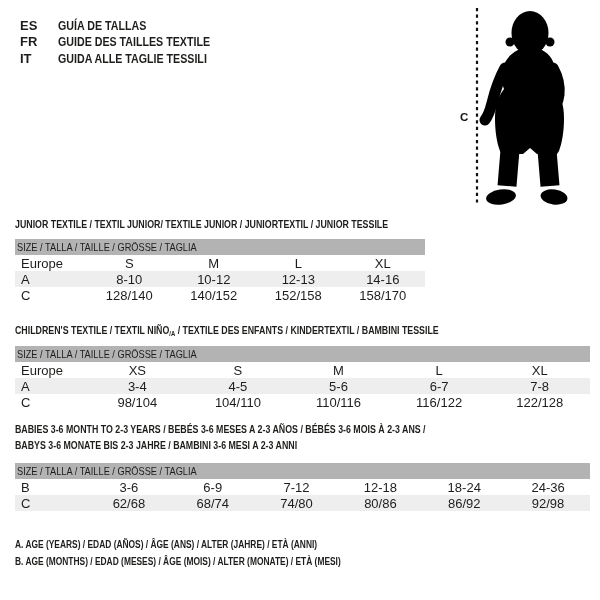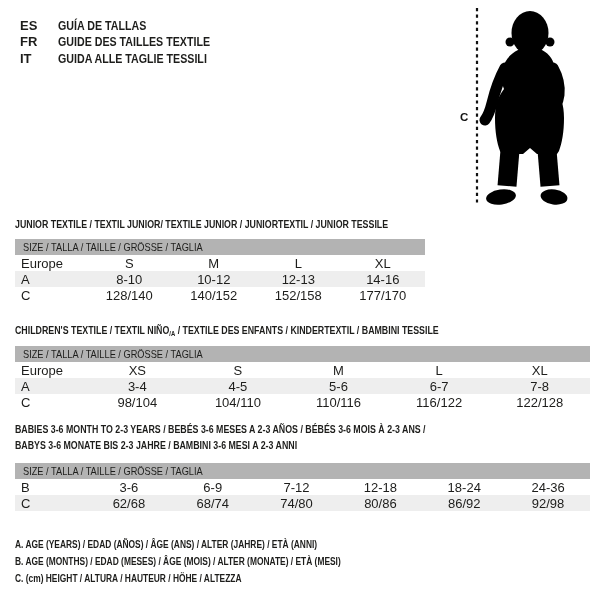--- a/index.html
+++ b/index.html
@@ -25,21 +25,21 @@
   .title-1 { top:216px; }
   .title-2 { top:322px; }
   .title-3 { top:421px; }
   .tbl-title sub { font-size:7px; vertical-align:-2px; }
 
   
   .size-table { position:absolute; left:15px; }
   .st-1 { top:239px; width:410px; }
   .st-2 { top:346px; width:575px; }
   .st-3 { top:463px; width:575px; }
-  .bar { height:16px; background:#b3b3b3; display:flex; align-items:center; padding-left:8px; box-sizing:border-box; font-size:11px; }
+  .bar { height:16px; background:#b3b3b3; display:flex; align-items:center; padding-left:2px; box-sizing:border-box; font-size:11px; }
   .trow { height:16px; display:grid; align-items:center; font-size:13px; }
   .cols4 { grid-template-columns:72px repeat(4,1fr); }
   .cols5 { grid-template-columns:72px repeat(5,1fr); }
   .cols6 { grid-template-columns:72px repeat(6,1fr); }
   .tlabel { padding-left:6px; }
   .tcell  { text-align:center; }
   .shade  { background:#eeeeee; }
 
   
   .footnotes { position:absolute; left:15px; top:536px; }
@@ -109,21 +109,21 @@
     <span class="tcell">8-10</span>
     <span class="tcell">10-12</span>
     <span class="tcell">12-13</span>
     <span class="tcell">14-16</span>
   </div>
   <div class="trow cols4">
     <span class="tlabel">C</span>
     <span class="tcell">128/140</span>
     <span class="tcell">140/152</span>
     <span class="tcell">152/158</span>
-    <span class="tcell">177/170</span>
+    <span class="tcell">158/170</span>
   </div>
 </div>
 
 <div class="tbl-title title-2">
   <span class="cond"><span>CHILDREN'S TEXTILE / TEXTIL NIÑO</span><sub>/A</sub><span> / TEXTILE DES ENFANTS / KINDERTEXTIL / BAMBINI TESSILE</span></span>
 </div>
 <div class="size-table st-2">
   <div class="bar">
     <span class="cond">SIZE / TALLA / TAILLE / GRÖSSE / TAGLIA</span>
   </div>
@@ -181,16 +181,13 @@
   </div>
 </div>
 
 <div class="footnotes">
   <div class="fn">
       <span class="cond">A. AGE (YEARS) / EDAD (AÑOS) / ÂGE (ANS) / ALTER (JAHRE) / ETÀ (ANNI)</span>
     </div>
   <div class="fn">
       <span class="cond">B. AGE (MONTHS) / EDAD (MESES) / ÂGE (MOIS) / ALTER (MONATE) / ETÀ (MESI)</span>
     </div>
-  <div class="fn">
-      <span class="cond">C. (cm) HEIGHT / ALTURA / HAUTEUR / HÖHE / ALTEZZA</span>
-    </div>
 </div>
 
 </body></html>

